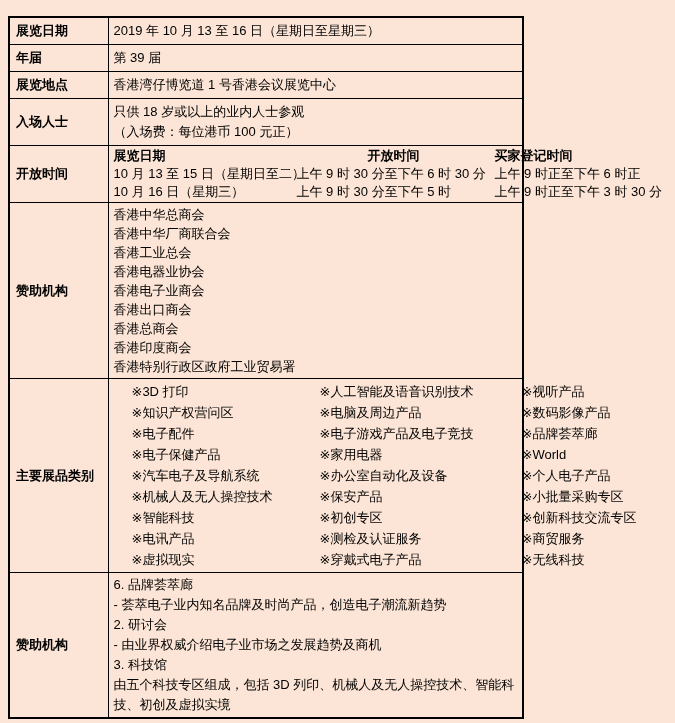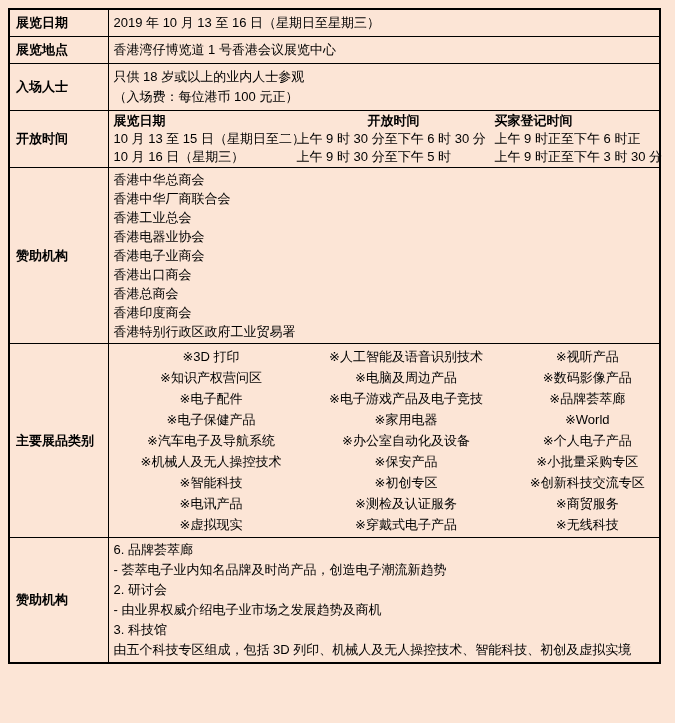--- a/index.html
+++ b/index.html
@@ -8,22 +8,22 @@
     height: 723px;
     background: #fce5d6;
     font-family: "Liberation Sans", "DejaVu Sans", sans-serif;
     font-size: 13px;
     color: #000;
     box-sizing: border-box;
     overflow: hidden;
   }
   table.doc {
     border-collapse: collapse;
-    margin: 8px 0 0 8px;
-    width: 653px;
+    margin: 16px 0 0 8px;
+    width: 516px;
     table-layout: fixed;
     border: 2px solid #000;
   }
   table.doc th, table.doc td { border: 1px solid #000; }
   col.col-label { width: 99px; }
   th.lbl {
     font-weight: bold;
     text-align: left;
     vertical-align: middle;
     padding: 2px 4px 2px 6px;
@@ -47,21 +47,21 @@
   .sched .hdr { font-weight: bold; }
   .sched .ctr { text-align: center; }
   .sched .c3 { text-align: left; }
   
   .cats {
     display: grid;
     grid-template-columns: 188px 202px 1fr;
     padding: 2px 0;
   }
   .cat-col .cat { line-height: 21px; white-space: nowrap; }
-  .cat-col { padding-left: 17px; text-align: center; }
+  .cat-col { padding-left: 23px; }
   
   .sponsor-line { line-height: 19px; }
   .hl-line { line-height: 20px; }
   td.sponsors-cell { padding: 2px 4px 2px 5px; }
   td.highlights-cell { padding: 2px 4px 2px 5px; }
 </style>
 </head>
 <body>
 
 <table class="doc">
@@ -69,20 +69,24 @@
       <col class="col-label">
       <col>
     </colgroup>
 
   <tbody>
       <tr>
     <th class="lbl">展览日期</th>
     <td class="val">2019 年 10 月 13 至 16 日（星期日至星期三）</td>
   </tr>
 
+  <tr>
+    <th class="lbl">年届</th>
+    <td class="val">第 39 届</td>
+  </tr>
 
   <tr>
     <th class="lbl">展览地点</th>
     <td class="val">香港湾仔博览道 1 号香港会议展览中心</td>
   </tr>
 
   <tr>
     <th class="lbl">入场人士</th>
     <td class="val">
       <div>只供 18 岁或以上的业内人士参观</div>

